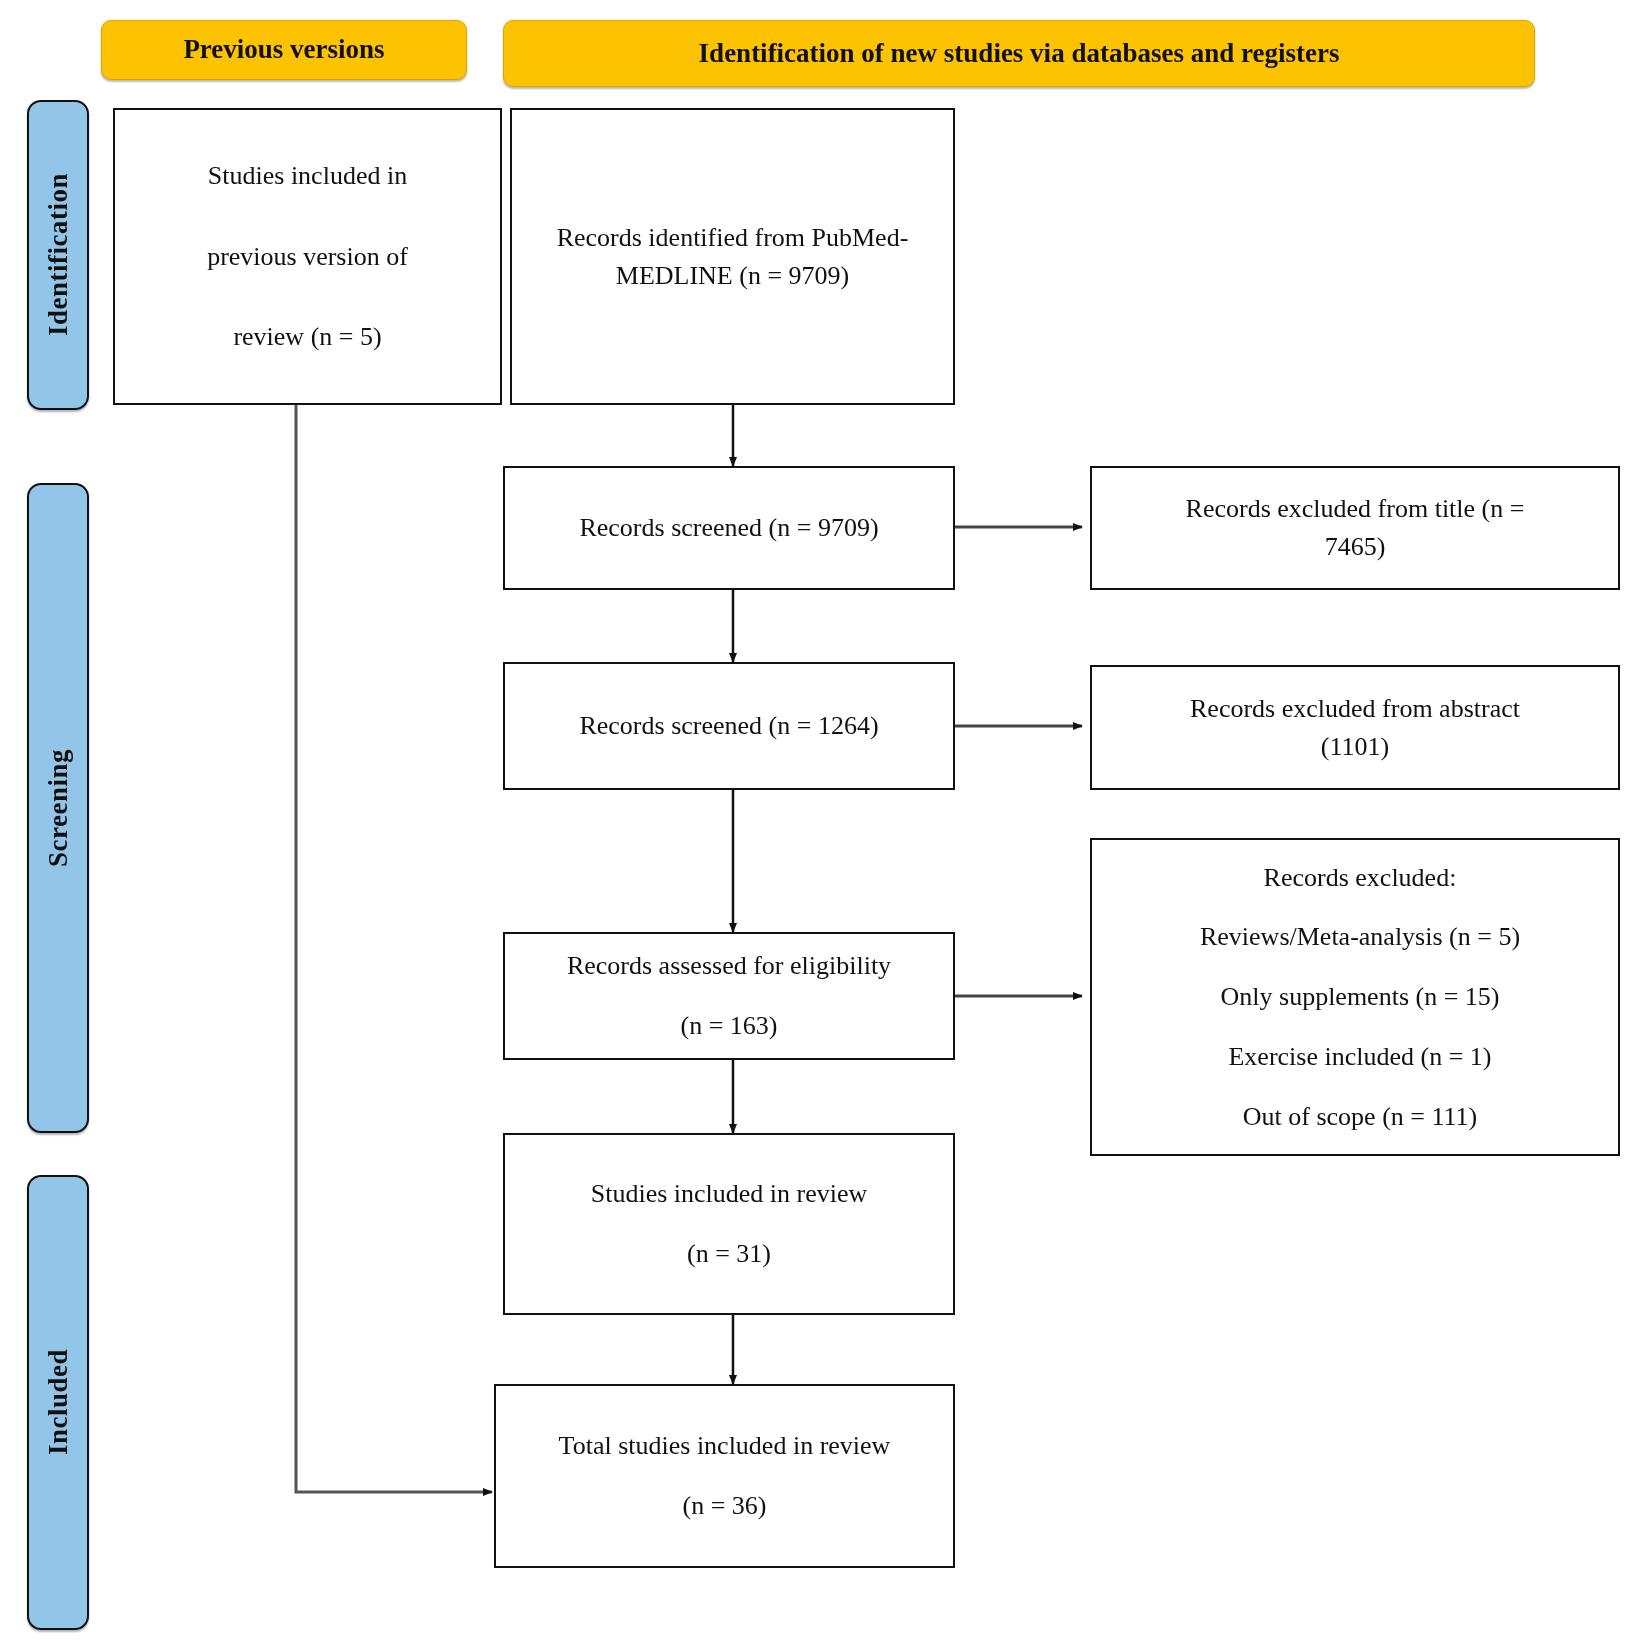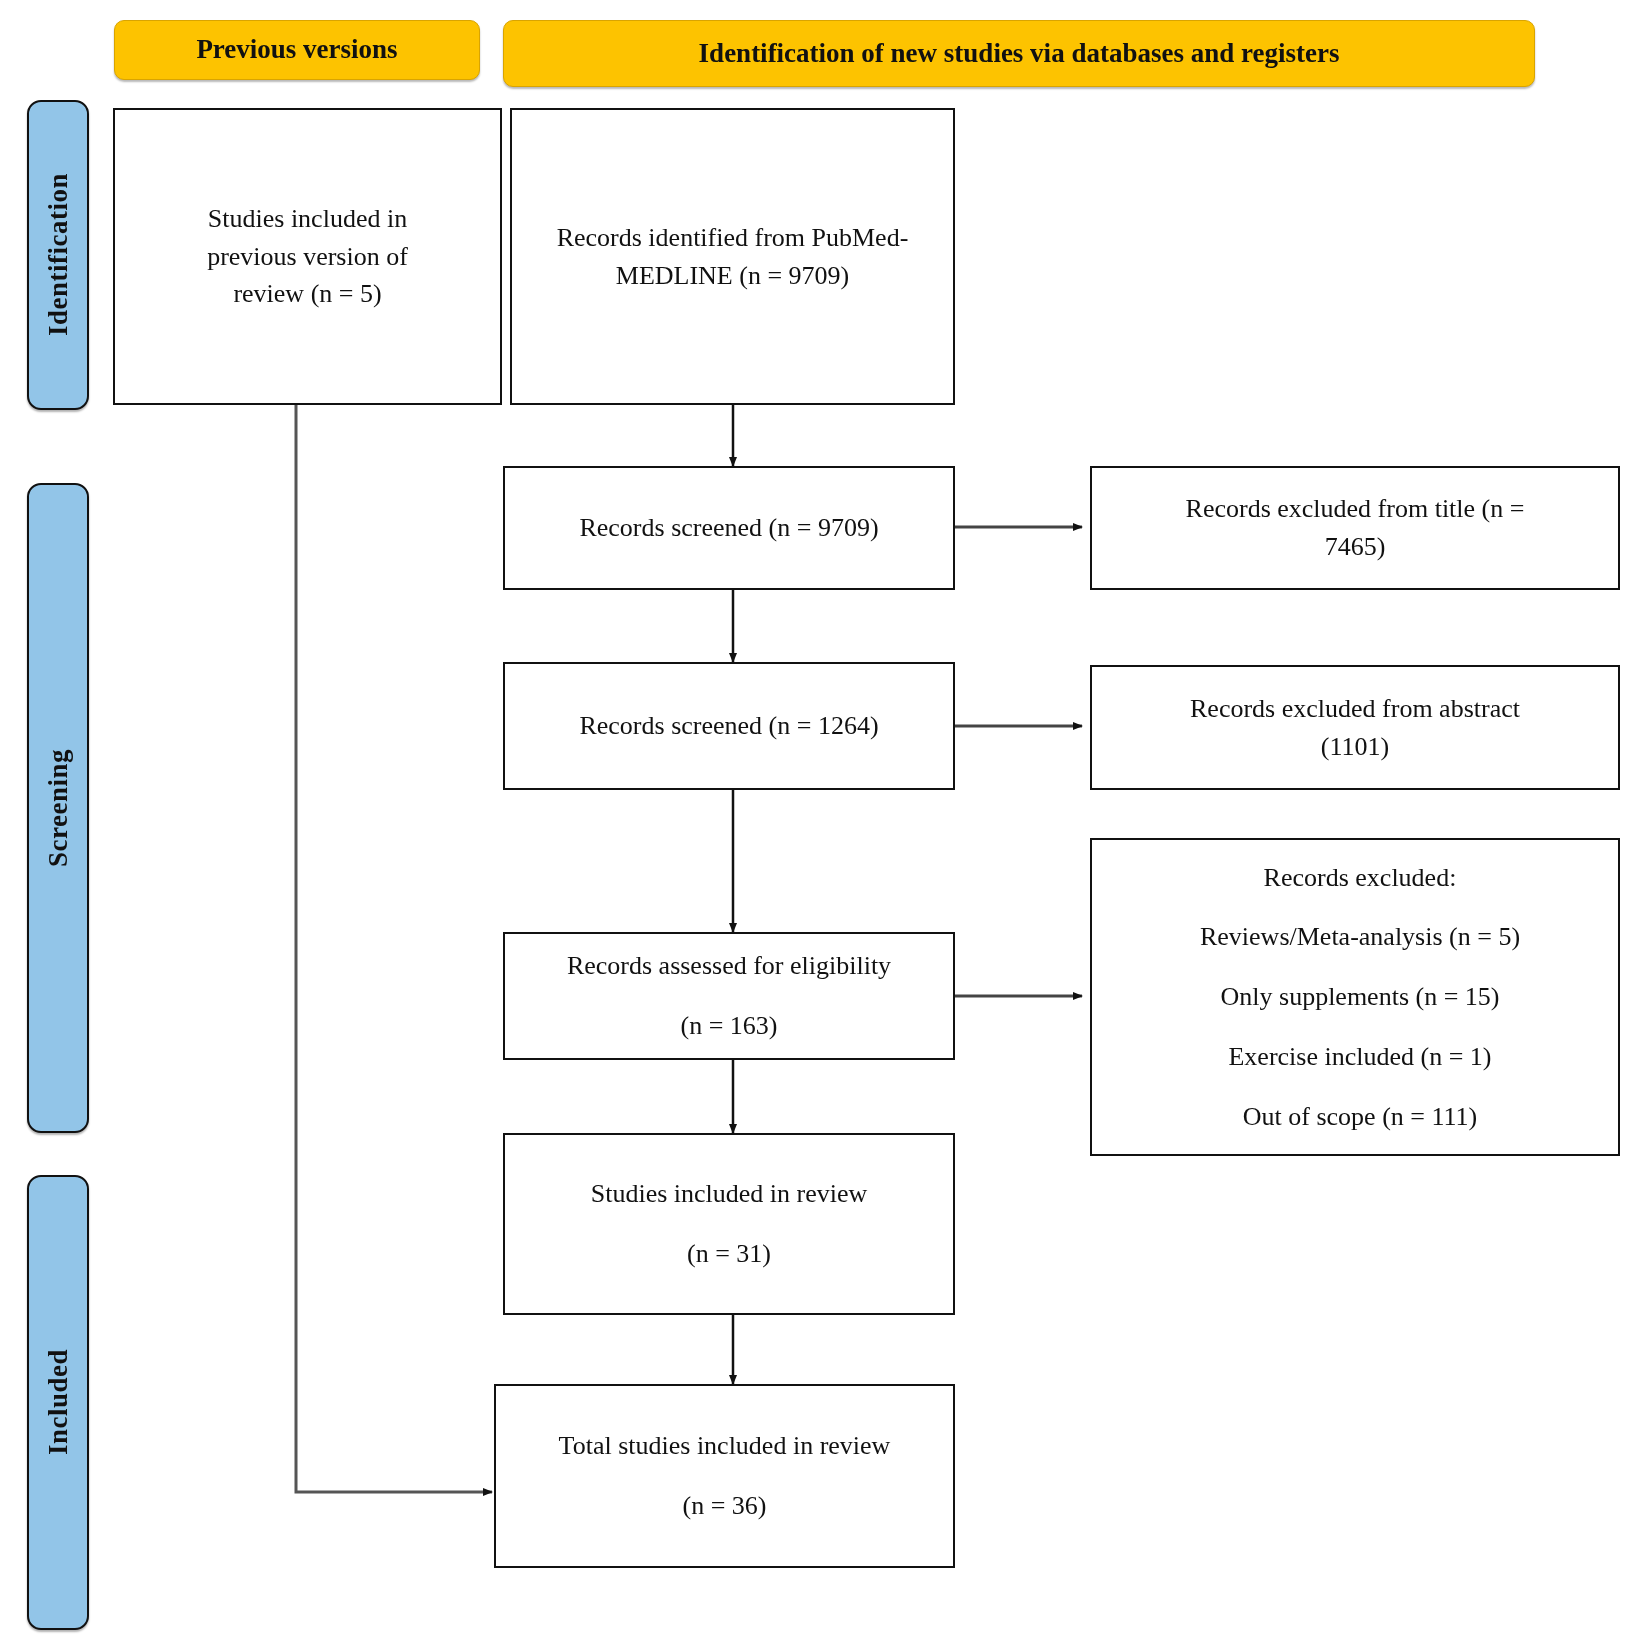--- a/index.html
+++ b/index.html
@@ -112,41 +112,41 @@
 
     <line x1="955" y1="996" x2="1082" y2="996" stroke="#444444" stroke-width="3" marker-end="url(#arrowBlack)"></line>
 
     <line x1="733" y1="1060" x2="733" y2="1133" stroke="#111111" stroke-width="2.5" marker-end="url(#arrowBlack)"></line>
 
     <line x1="733" y1="1315" x2="733" y2="1384" stroke="#111111" stroke-width="2.5" marker-end="url(#arrowBlack)"></line>
 
     <path d="M296,405 L296,1492 L492,1492" fill="none" stroke="#555555" stroke-width="3" marker-end="url(#arrowBlack)"></path>
   </svg>
 
-  <div class="banner" style="left:114px; top:20px; width:366px; height:60px; font-size:27px;">
+  <div class="banner" style="left:101px; top:20px; width:366px; height:60px; font-size:27px;">
     <span>Previous versions</span>
   </div>
 
   <div class="banner" style="left:503px; top:20px; width:1032px; height:67px; font-size:27px;">
     <span>Identification of new studies via databases and registers</span>
   </div>
 
   <div class="stage" style="left:27px; top:100px; width:62px; height:310px;">
     <span>Identification</span>
   </div>
 
   <div class="stage" style="left:27px; top:483px; width:62px; height:650px;">
     <span>Screening</span>
   </div>
 
   <div class="stage" style="left:27px; top:1175px; width:62px; height:455px;">
     <span>Included</span>
   </div>
 
-  <div class="node" style="left:113px; top:108px; width:389px; height:297px;">
+  <div class="node" style="left:113px; top:108px; width:389px; height:297px;gap:43px;">
     <span class="line">Studies included in</span>
     <span class="line">previous version of</span>
     <span class="line">review (n = 5)</span>
   </div>
 
   <div class="node" style="left:510px; top:108px; width:445px; height:297px;">
     <span class="line">Records identified from PubMed-</span>
     <span class="line">MEDLINE (n = 9709)</span>
   </div>
 

